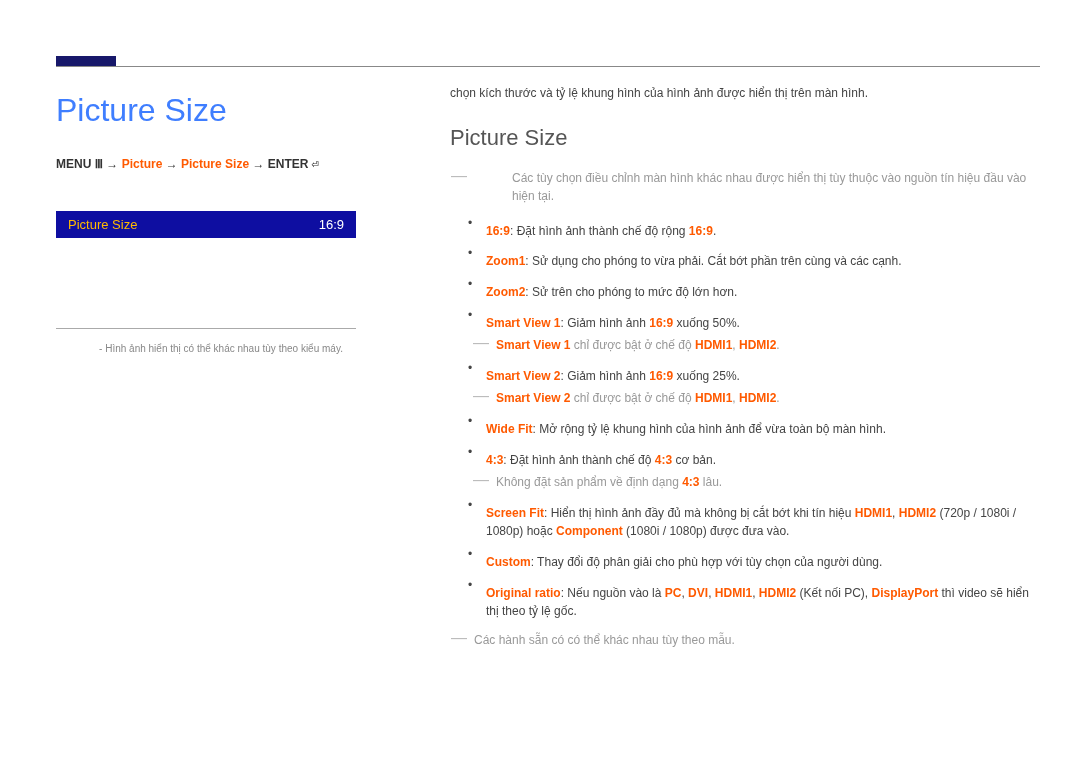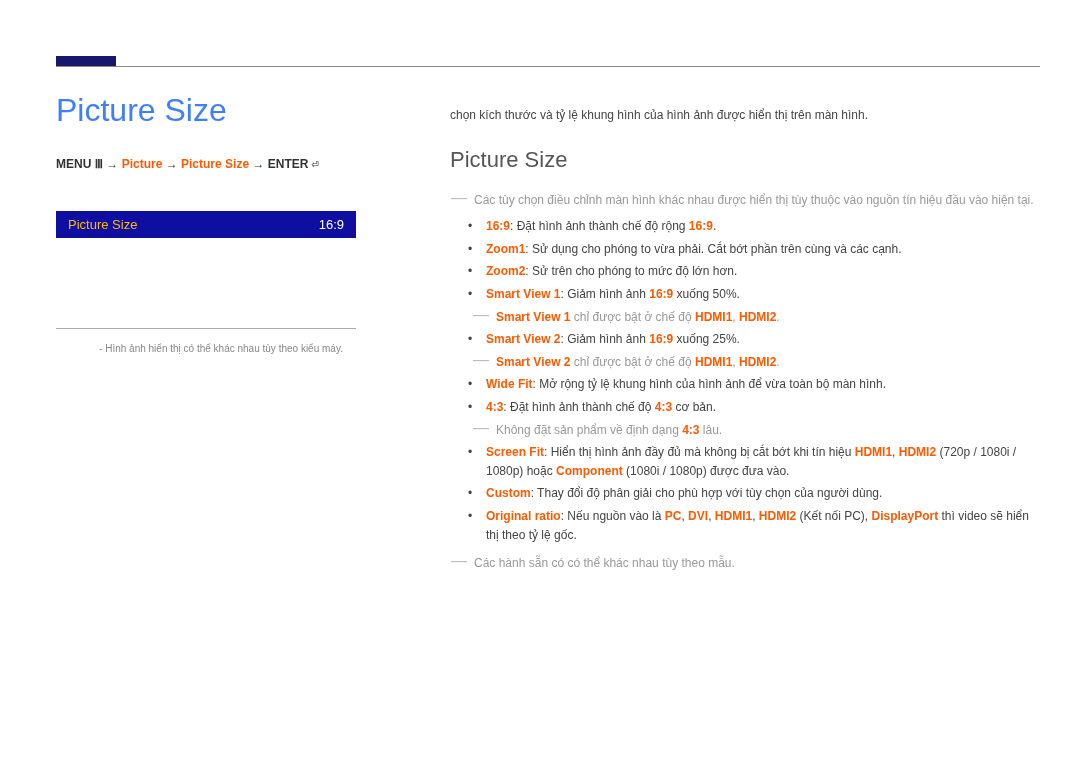--- a/index.html
+++ b/index.html
@@ -64,21 +64,21 @@
     width: 300px;
     margin-bottom: 14px;
   }
   .left-note {
     font-size: 10px;
     color: #888;
     text-align: center;
   }
   .right-col {
     position: absolute;
-    top: 106px;
+    top: 84px;
     left: 450px;
     width: 585px;
     font-size: 12px;
     line-height: 1.55;
     color: #444;
   }
   .intro-line { margin-bottom: 18px; color: #444; }
   .section-title {
     font-size: 22px;
     color: #555;
@@ -86,29 +86,29 @@
     margin-bottom: 14px;
   }
   .hi { color: #ff5a00; font-weight: bold; text-align: center; }
   .note-row {
     display: flex;
     gap: 6px;
     color: #999;
     margin-bottom: 8px;
   }
   .note-row .dash { width: 18px; text-align: center; font-size: 16px; line-height: 14px; color:#bbb; }
-  .note-row .txt { flex: 1; color:#999; }
+  .note-row .txt { flex: 1; color:#999;margin-left:38px; }
   .options { margin-left: 18px; }
   .opt-row {
     display: flex;
     gap: 10px;
     margin-bottom: 4px;
   }
   .opt-row .bullet { width: 8px; color:#444; }
-  .opt-row .body { flex:1; color:#444; }
+  .opt-row .body { flex:1; color:#444;margin-top:8px; }
   .subnote {
     display:flex;
     gap:6px;
     margin-left: 4px;
     margin-bottom:4px;
     margin-top:2px;
     color:#999;
   }
   .subnote .dash { width:18px; text-align:center; font-size:16px; line-height:14px; color:#bbb; }
   .subnote .txt { flex:1; color:#999; }

